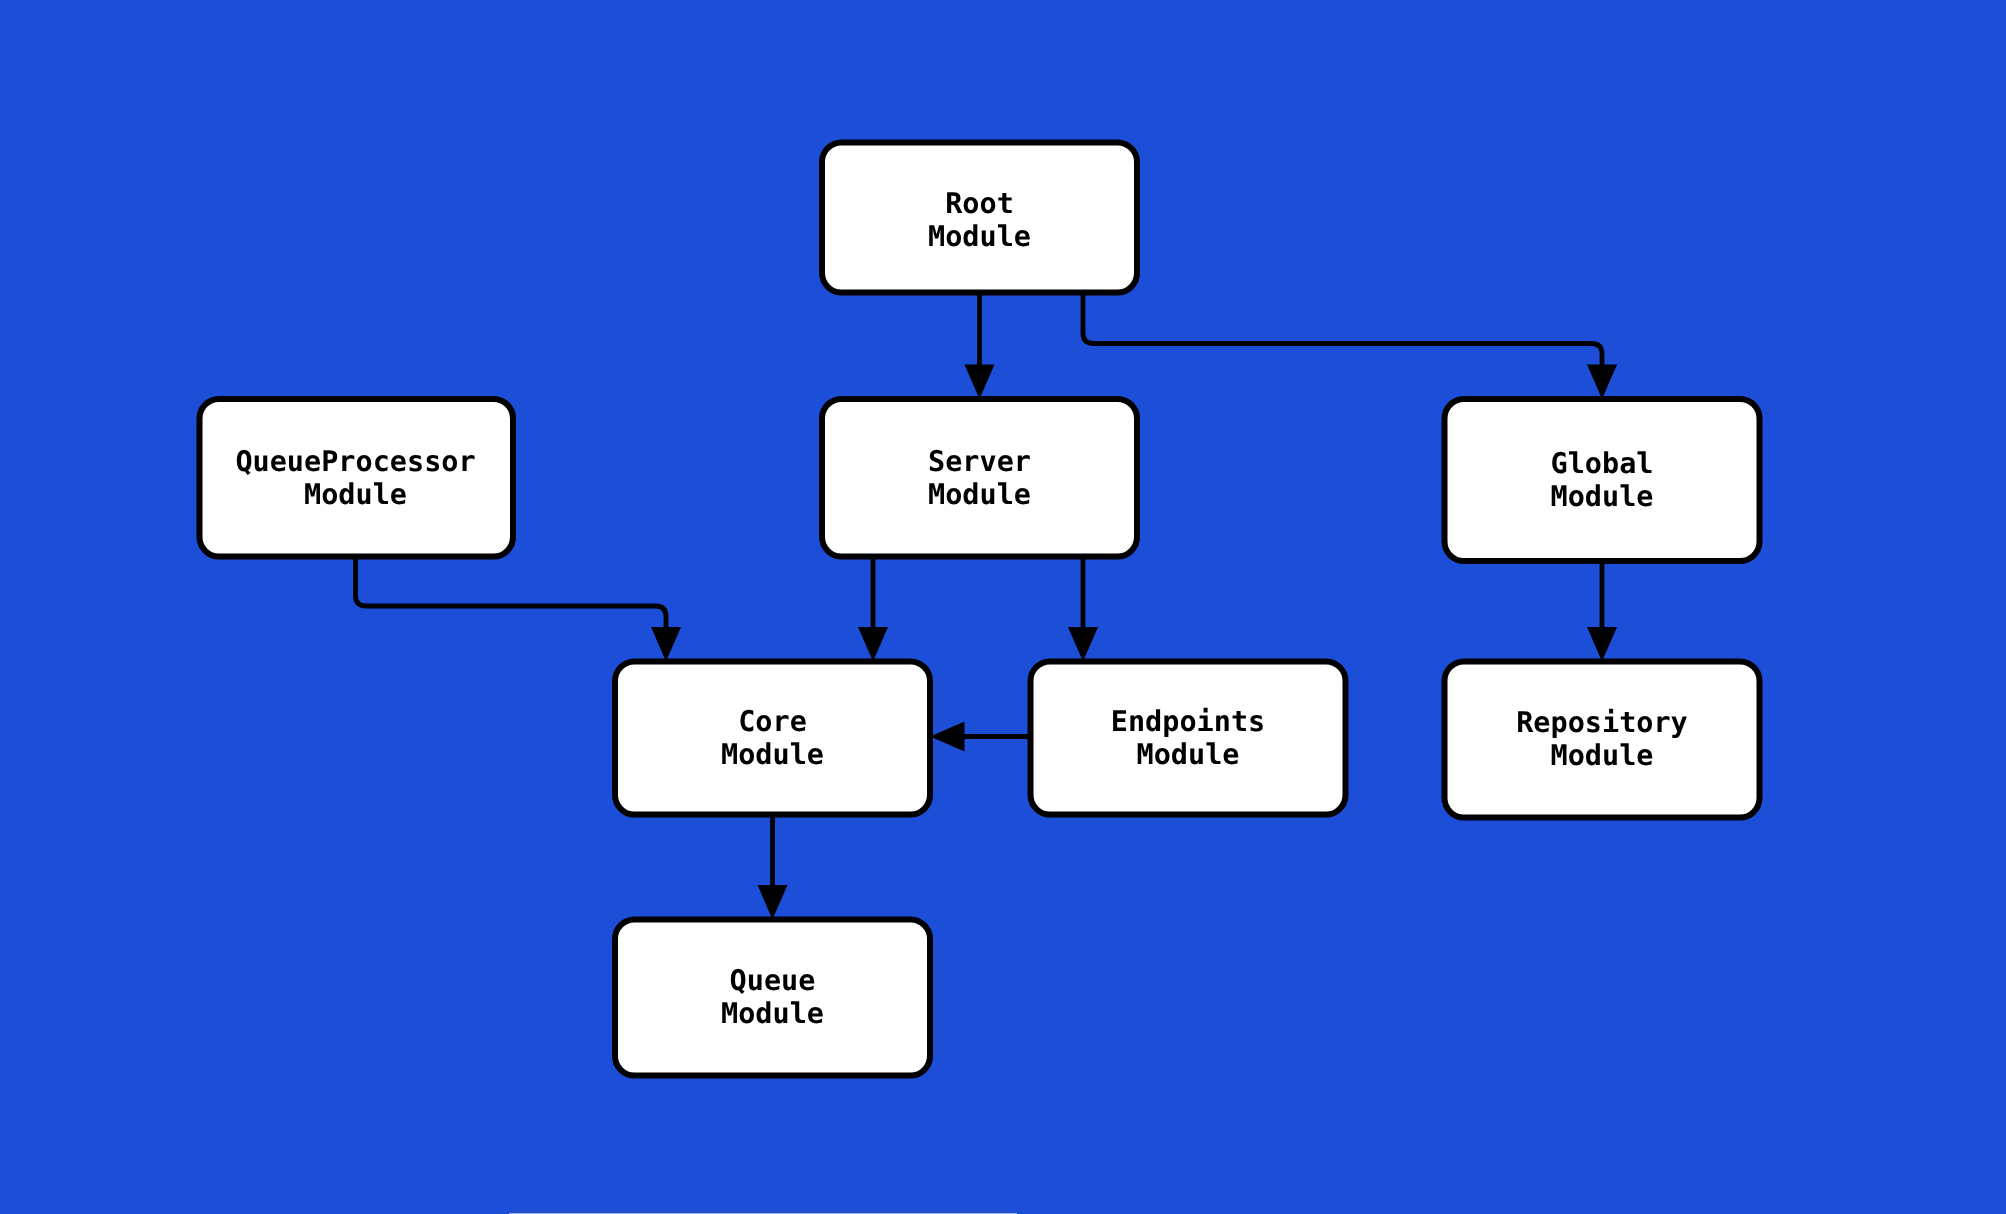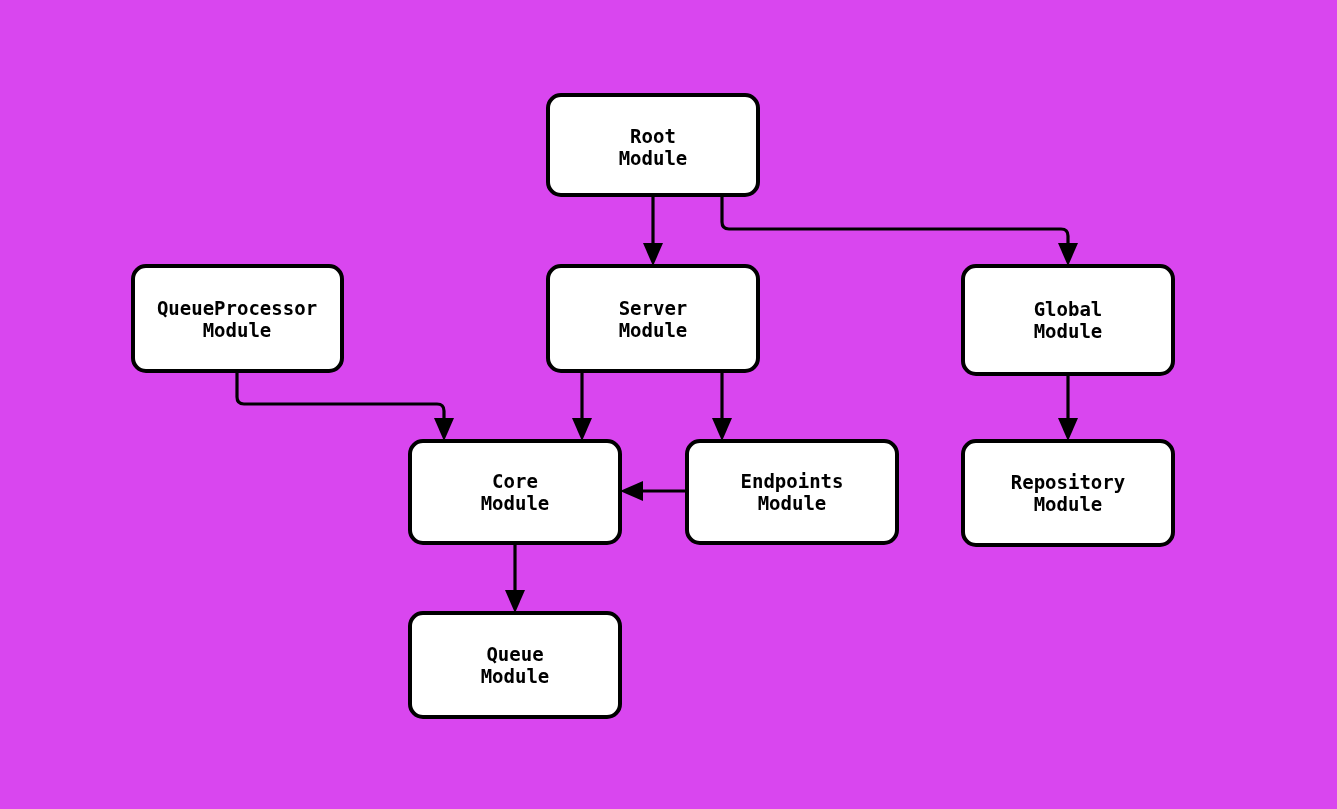--- a/index.html
+++ b/index.html
@@ -8,21 +8,21 @@
     padding: 0;
     background: #ffffff;
   }
   body {
     font-family: "DejaVu Sans Mono", "Liberation Mono", monospace;
   }
   #diagram-root {
     position: relative;
     width: 1337px;
     height: 809px;
-    background: #d946ef;
+    background: #1d4ed8;
     overflow: hidden;
   }
   #diagram-svg {
     position: absolute;
     left: 0;
     top: 0;
     width: 1337px;
     height: 809px;
     display: block;
   }

